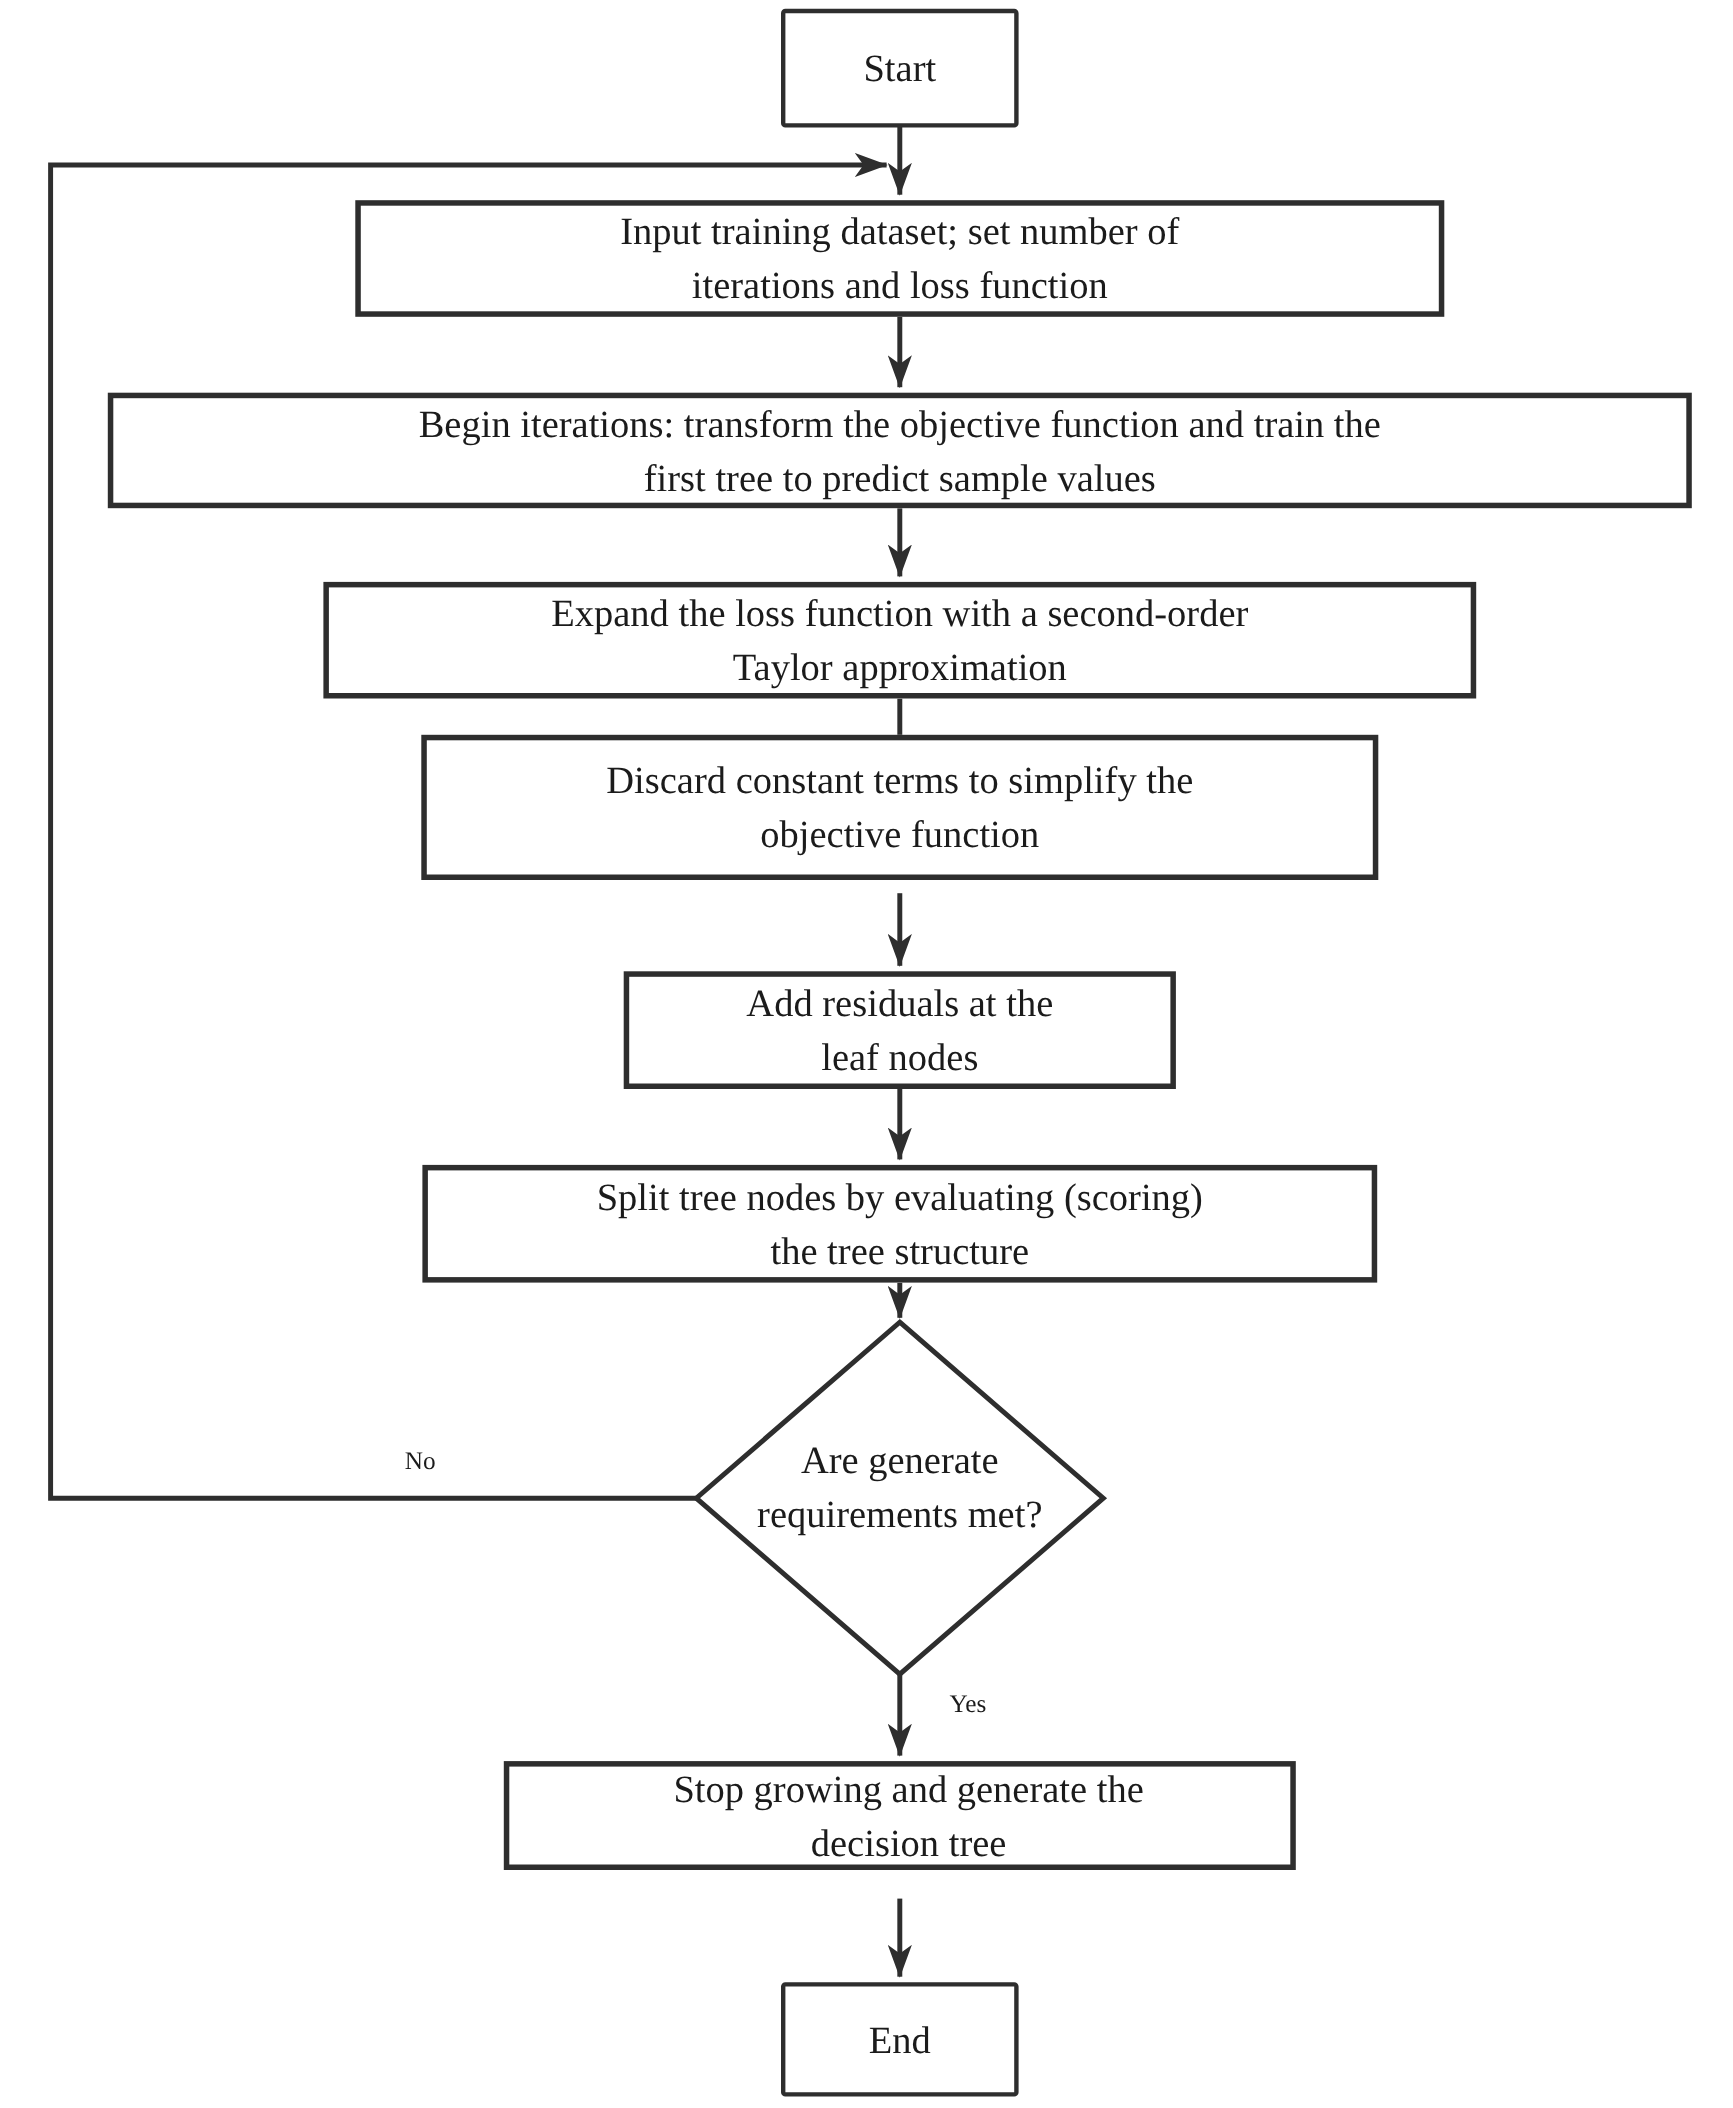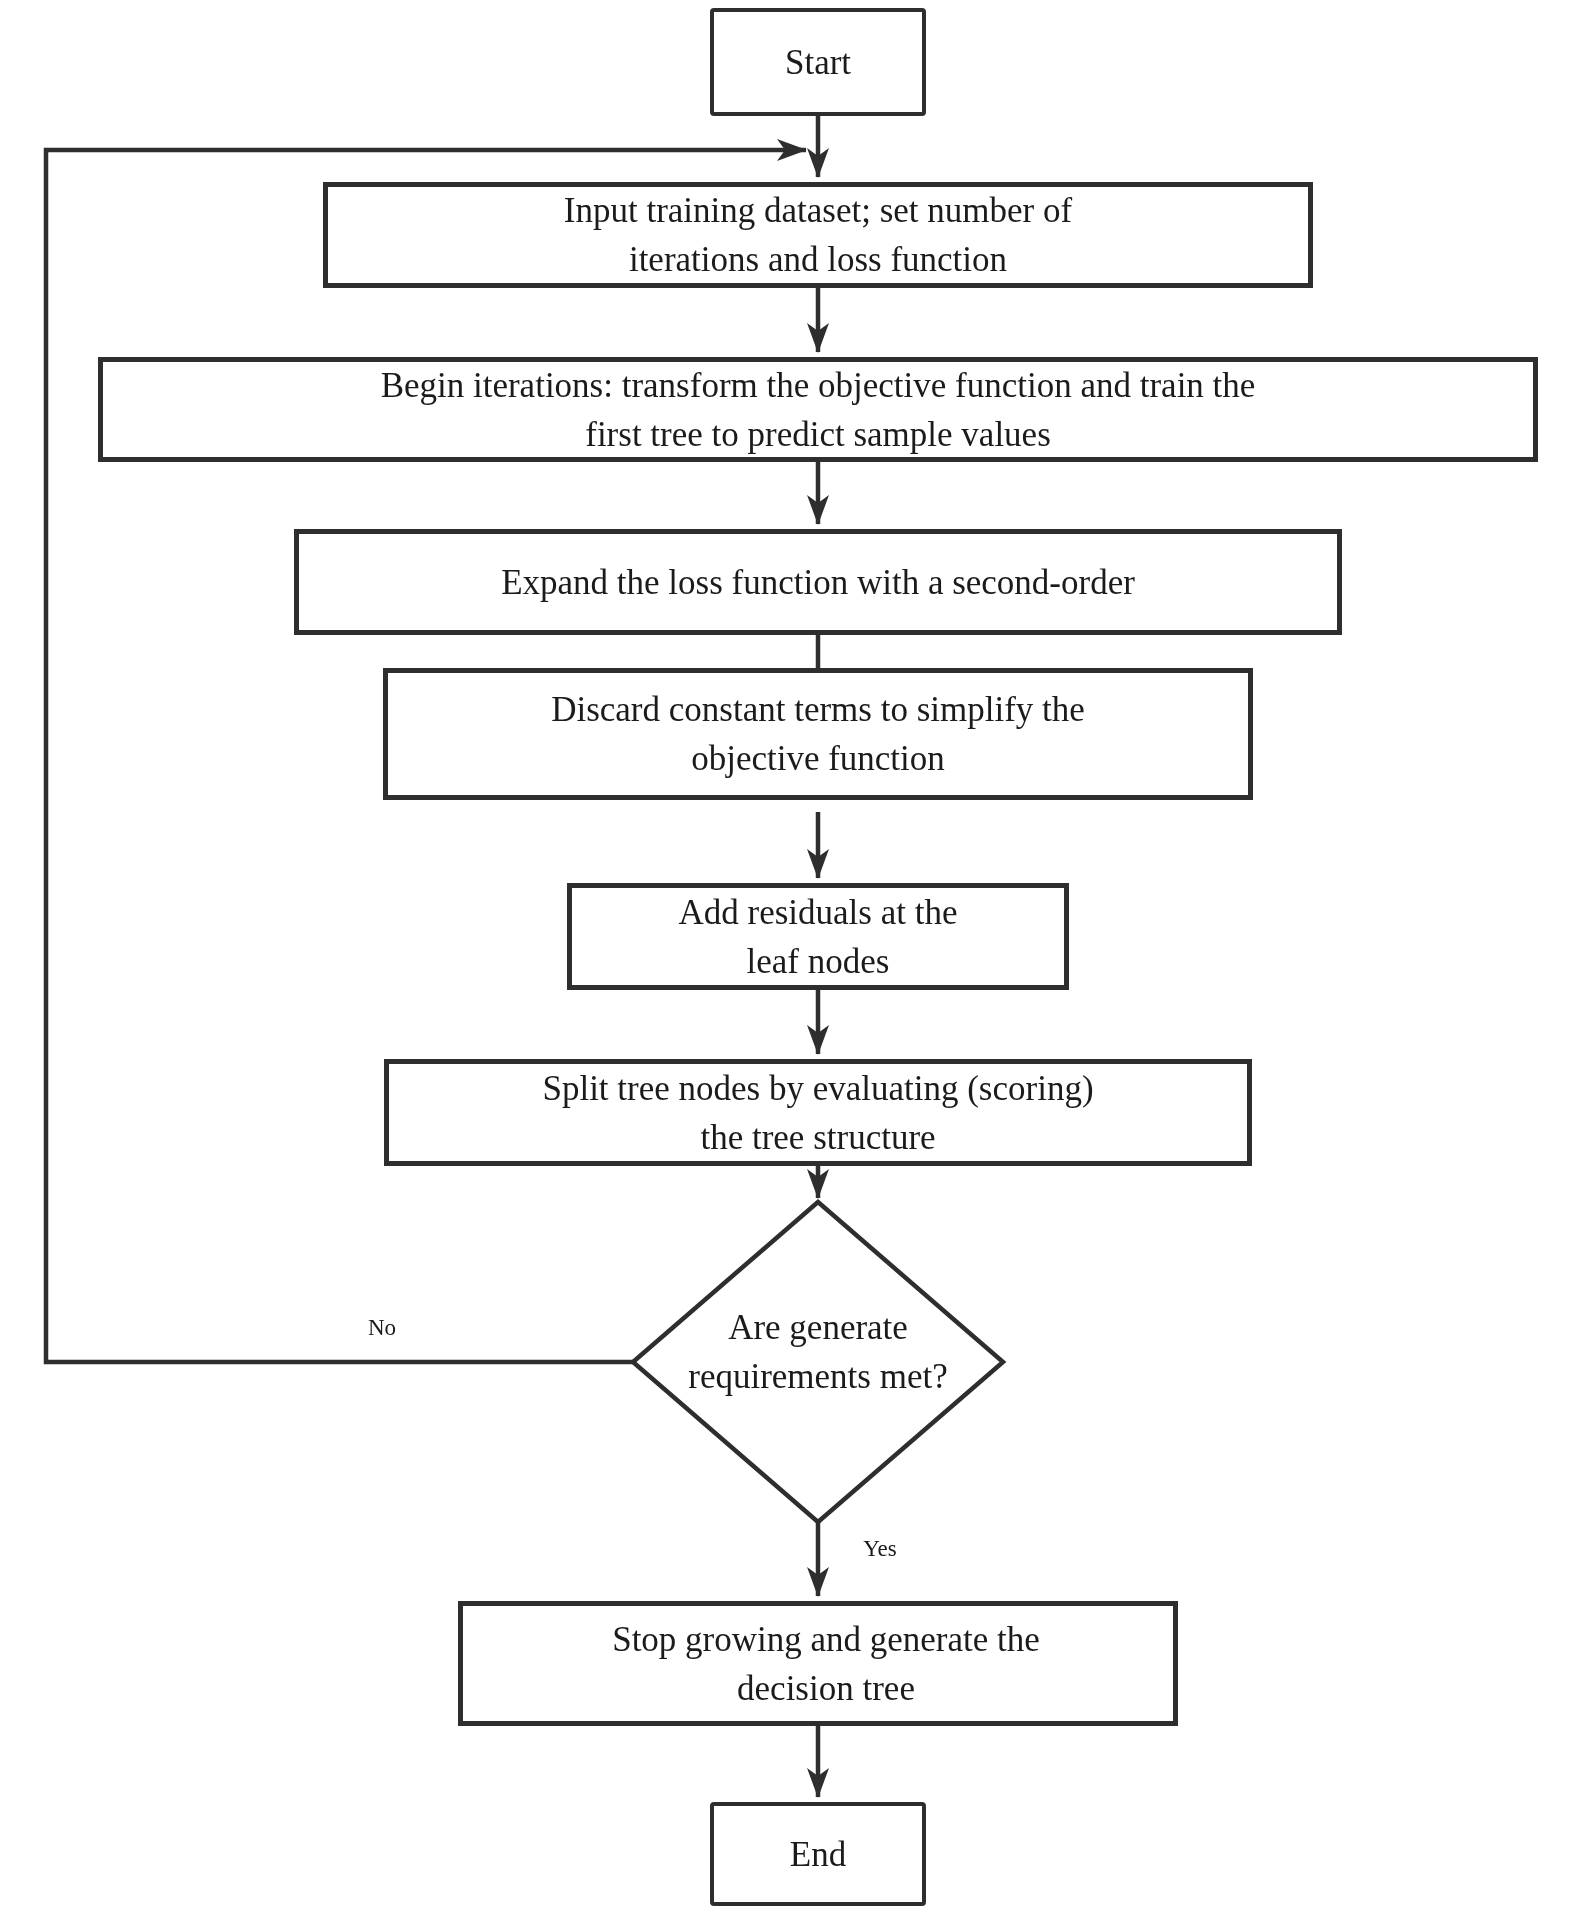--- a/index.html
+++ b/index.html
@@ -30,21 +30,21 @@
   .plain{border:none;background:transparent;}
   
   .n-start    {left:710px; top:8px;    width:216px;  height:108px;}
   .n-input    {left:323px; top:182px;  width:990px;  height:106px;}
   .n-begin    {left:98px;  top:357px;  width:1440px; height:105px;}
   .n-expand   {left:294px; top:529px;  width:1048px; height:106px;}
   .n-discard  {left:383px; top:668px;  width:870px;  height:132px;}
   .n-residual {left:567px; top:883px;  width:502px;  height:107px;}
   .n-split    {left:384px; top:1059px; width:868px;  height:107px;}
   .n-decision {left:618px; top:1277px; width:400px;  height:150px;}
-  .n-stop     {left:458px; top:1601px; width:720px;  height:125px;padding-left:16px;}
+  .n-stop     {left:458px; top:1601px; width:720px;  height:99px;padding-left:16px;}
   .n-end      {left:710px; top:1802px; width:216px;  height:104px;}
   .lbl{
     position:absolute;box-sizing:border-box;
     font-size:23px;line-height:49px;text-align:center;white-space:nowrap;
   }
   .lbl-no {left:322px; top:1303px; width:120px;}
   .lbl-yes{left:820px; top:1524px; width:120px;}
 </style>
 </head>
 <body>
@@ -81,20 +81,21 @@
     <span>first tree to predict sample values</span>
   </div>
 
   <div class="node n-input">
     <span>Input training dataset; set number of</span>
     <span>iterations and loss function</span>
   </div>
 
   <div class="node n-expand">
     <span>Expand the loss function with a second-order</span>
+    <span>Taylor approximation</span>
   </div>
 
   <div class="node n-discard">
     <span>Discard constant terms to simplify the</span>
     <span>objective function</span>
   </div>
 
   <div class="node n-residual">
     <span>Add residuals at the</span>
     <span>leaf nodes</span>

